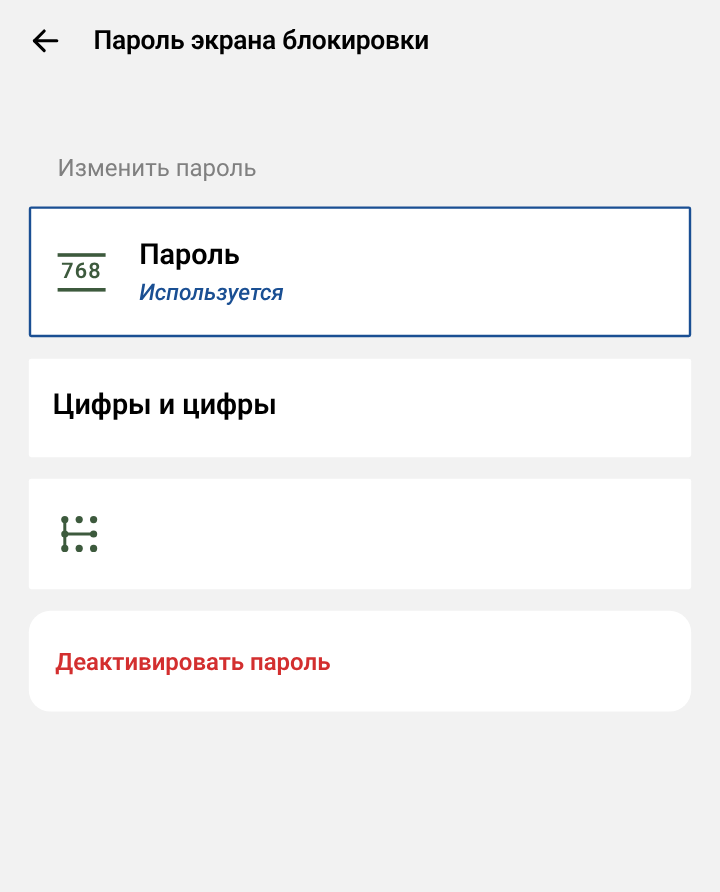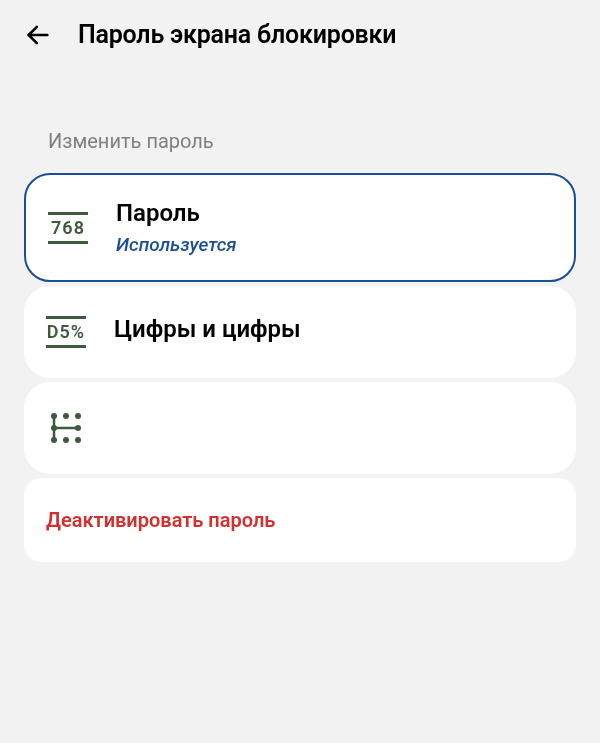--- a/index.html
+++ b/index.html
@@ -19,36 +19,36 @@
     .back-icon {
       width: 28px;
       height: 28px;
       display: flex;
       align-items: center;
       justify-content: center;
       cursor: pointer;
     }
     .back-icon svg { width: 28px; height: 28px; }
     .page-title {
-      font-size: 25px;
+      font-size: 22px;
       font-weight: 600;
       color: #000;
       letter-spacing: -0.2px;
       text-align: right;
     }
     .section-label {
       font-size: 20px;
       color: #808080;
       padding: 58px 0 20px 48px;
     }
     .options { padding: 0 24px; }
     .option-card {
       background: #fff;
-      border-radius: 26px;
-      margin-bottom: 4px;
+      border-radius: 2px;
+      margin-bottom: 18px;
       padding: 24px 22px 24px 20px;
       display: flex;
       align-items: center;
       gap: 26px;
       cursor: pointer;
     }
     .option-card.selected {
       border: 2px solid #1a4f93;
     }
     .option-icon {
@@ -130,27 +130,20 @@
         <div class="icon-line"></div>
       </div>
     </div>
     <div class="option-text">
       <div class="option-title">Пароль</div>
       <div class="option-subtitle active-status">Используется</div>
     </div>
   </div>
 
   <div class="option-card">
-    <div class="option-icon">
-      <div class="icon-alnum">
-        <div class="icon-line"></div>
-        <div class="icon-text">D5%</div>
-        <div class="icon-line"></div>
-      </div>
-    </div>
     <div class="option-text">
       <div class="option-title">Цифры и цифры</div>
     </div>
   </div>
 
   <div class="option-card">
     <div class="option-icon">
       <svg width="38" height="38" viewBox="0 0 38 38">
         <circle cx="7" cy="7" r="3" fill="#3d5a3d"></circle>
         <circle cx="19" cy="7" r="3" fill="#3d5a3d"></circle>

